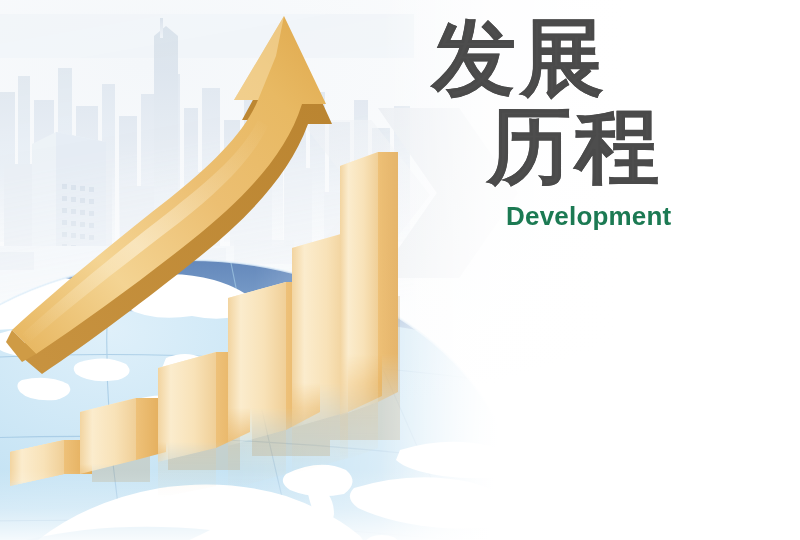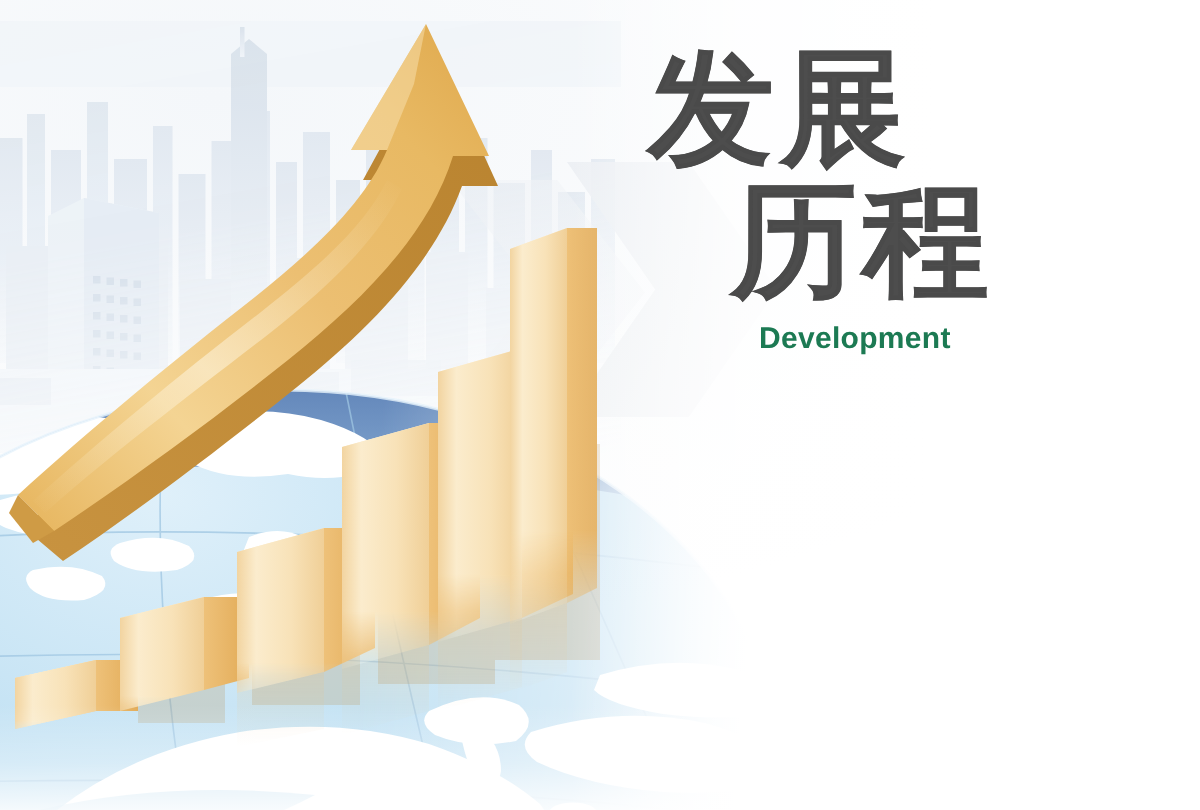--- a/index.html
+++ b/index.html
@@ -61,36 +61,36 @@
     background:linear-gradient(90deg,rgba(255,255,255,0) 0%,rgba(255,255,255,.75) 26%,#ffffff 58%,#ffffff 100%);
     pointer-events:none;
   }
   .bottom-fade{
     position:absolute;left:0;bottom:0;width:800px;height:70px;
     background:linear-gradient(180deg,rgba(255,255,255,0) 0%,rgba(255,255,255,.35) 55%,rgba(255,255,255,.85) 100%);
     pointer-events:none;
   }
 
   
-  .title-block{position:absolute;left:430px;top:30px;width:340px;}
+  .title-block{position:absolute;left:430px;top:16px;width:340px;}
   .cjk-line{
     color:#4d4d4d;
     font-family:"DejaVu Serif","Liberation Serif",serif;
     font-weight:700;
     letter-spacing:4px;
     line-height:1;
     -webkit-text-stroke:.4px #4a4a4a;
   }
   .cjk-1{font-size:84px;margin-left:2px;}
   .cjk-2{font-size:84px;margin-left:57px;margin-top:4px;}
   .en-line{
     color:#1c7a53;
     font-family:"Liberation Sans","DejaVu Sans",sans-serif;
     font-weight:700;
-    font-size:20px;
+    font-size:26px;
     line-height:1.28;
     letter-spacing:.2px;
   }
   .en-wrap{margin-left:76px;margin-top:12px;}
 </style>
 </head>
 <body>
 
 <div id="stage">
 

